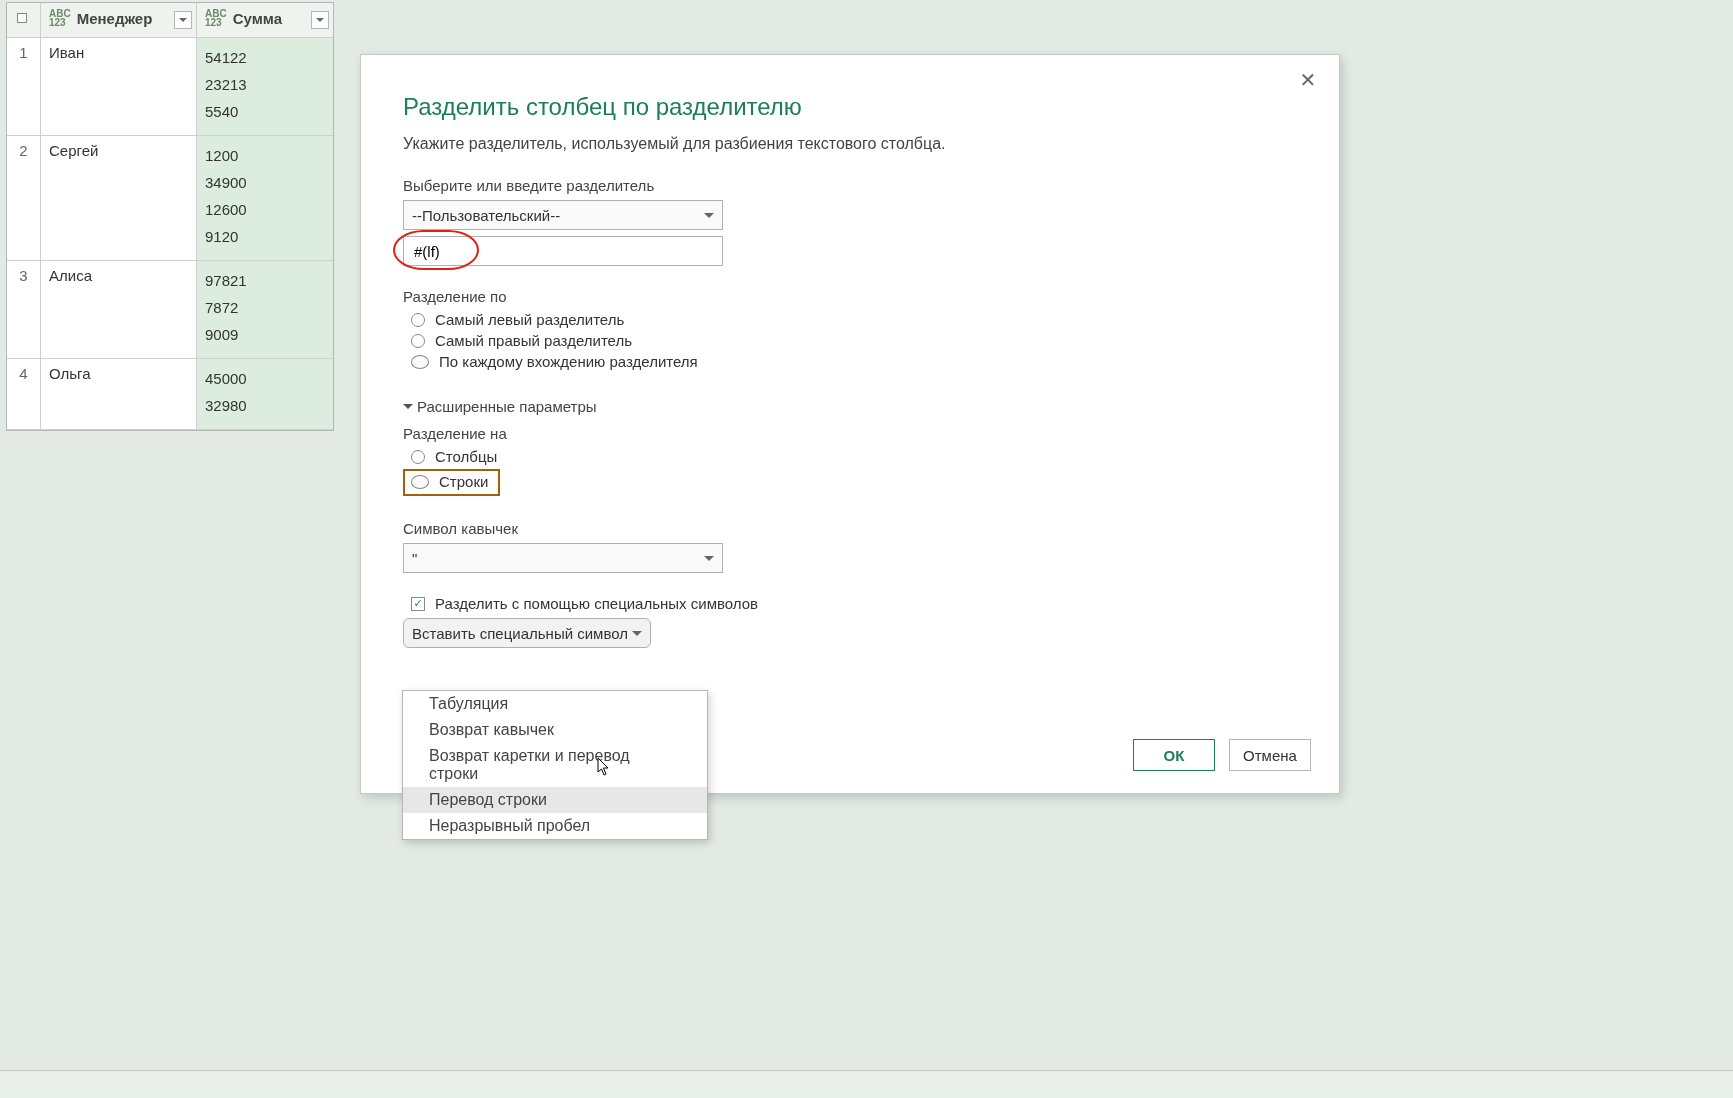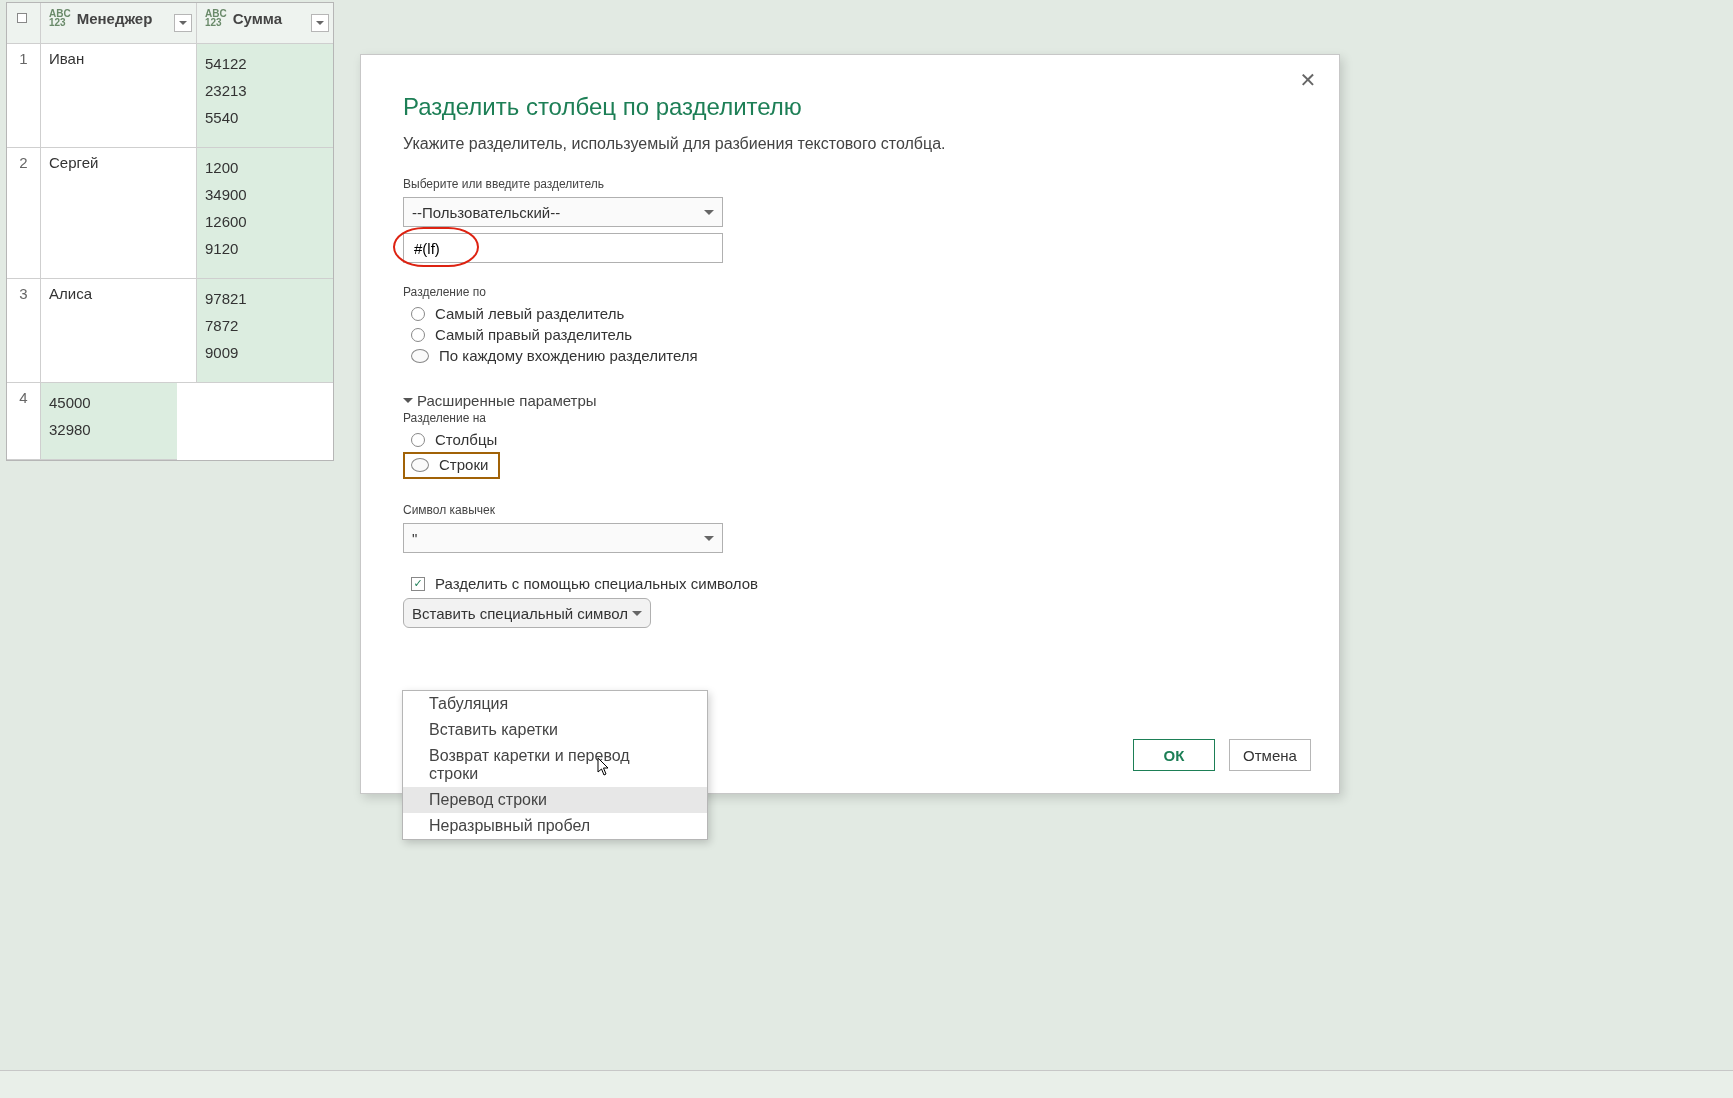--- a/index.html
+++ b/index.html
@@ -20,21 +20,21 @@
     position: absolute;
     left: 6px; top: 2px;
     border: 1px solid #b6b6b6;
     background: #fff;
   }
   .tbl-row { display: flex; }
   .tbl-h   { background: #eef3ef; }
   .tbl-cell {
     border-right: 1px solid #cfcfcf;
     border-bottom: 1px solid #cfcfcf;
-    padding: 6px 8px 16px;
+    padding: 6px 8px 10px;
     position: relative;
   }
   .tbl-cell:last-child { border-right: none; }
   .tbl-hd { font-weight: 600; color:#444; display:flex; align-items:center; }
   .col-idx { width: 34px; text-align: center; color:#666; }
   .col-1   { width: 156px; }
   .col-2   { width: 136px; }
   .tbl-icon {
     width: 10px; height:10px; border:1px solid #888; margin-right:3px;
     background: linear-gradient(#fff,#fff) padding-box;
@@ -63,21 +63,21 @@
     box-shadow: 3px 4px 10px rgba(0,0,0,.15);
     padding: 38px 42px 24px;
   }
   .close-x {
     position:absolute; right:18px; top:12px;
     width:26px; height:26px; color:#666; font-size:20px;
     display:flex; align-items:center; justify-content:center; cursor:pointer;
   }
   .dlg h1 { font-size:24px; font-weight:400; color:#1d7f56; margin:0 0 14px; }
   .dlg .sub { font-size:16px; color:#444; margin-bottom:24px; }
-  .lbl { font-size:12px; color:#444; margin:2px 0 6px; }
+  .lbl { font-size:15px; color:#444; margin:10px 0 6px; }
   .sel, .txt {
     width:320px; height:30px; border:1px solid #b0b0b0;
     background:#fff; padding:3px 8px; font-size:15px;
     display:flex; align-items:center; position:relative;
   }
   .sel { background:#fafafa; }
   .sel .caret { position:absolute; right:8px; top:12px; border:5px solid transparent;
                 border-top-color:#666; }
   .txt input { border:none; outline:none; width:100%; font-size:15px; background:transparent; }
   .circled {
@@ -182,20 +182,21 @@
         <div class="tbl-cell col-idx">3</div>
         <div class="tbl-cell col-1">Алиса</div>
         <div class="tbl-cell col-2 data-col2">
           <span class="multi">97821</span>
           <span class="multi">7872</span>
           <span class="multi">9009</span>
         </div>
       </div>
       <div class="tbl-row">
         <div class="tbl-cell col-idx">4</div>
+        <div class="tbl-cell col-1">Ольга</div>
         <div class="tbl-cell col-2 data-col2">
           <span class="multi">45000</span>
           <span class="multi">32980</span>
         </div>
       </div>
     </div>
 </div>
 
 <div class="dlg">
   <div class="close-x">✕</div>
@@ -270,21 +271,21 @@
       <span>ОК</span>
     </div>
     <div class="btn">
       <span>Отмена</span>
     </div>
   </div>
 </div>
 
 <div class="dd" id="special-dd" style="left:402px; top:690px;">
     <div class="dd-item">Табуляция</div>
-    <div class="dd-item">Вставить каретки</div>
+    <div class="dd-item">Возврат кавычек</div>
     <div class="dd-item">Возврат каретки и перевод строки</div>
     <div class="dd-item hover">Перевод строки</div>
     <div class="dd-item">Неразрывный пробел</div>
   </div>
 
 <div class="cursor-img" style="left:597px; top:757px;">
   <svg width="14" height="20" viewBox="0 0 14 20">
     <path d="M1 1 L1 15 L4.5 12 L7 18 L9 17 L6.5 11 L11 11 Z" fill="#fff" stroke="#000" stroke-width="1"></path>
   </svg>
 </div>

